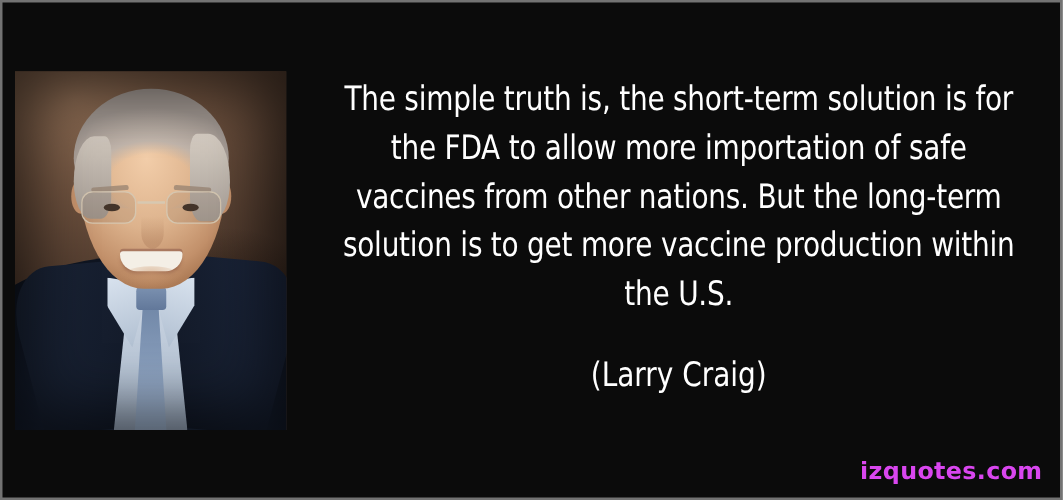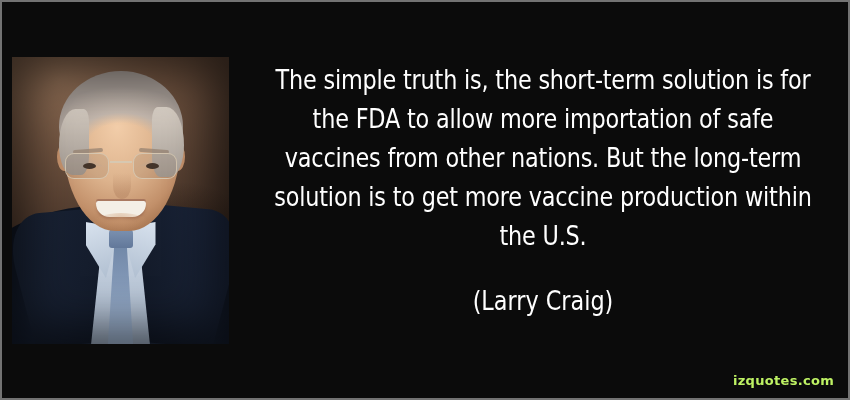--- a/index.html
+++ b/index.html
@@ -301,23 +301,23 @@
     color: #ffffff;
     font-family: "DejaVu Sans Condensed", "Liberation Sans Narrow", "Liberation Sans", sans-serif;
     font-size: 27px;
     line-height: 34px;
     transform: scaleX(0.92);
   }
   #watermark {
     position: absolute;
     right: 14px;
     bottom: 10px;
-    color: #bef264;
+    color: #d946ef;
     font-family: "DejaVu Sans", sans-serif;
-    font-size: 13px;
+    font-size: 19px;
     font-weight: bold;
     letter-spacing: 0.3px;
   }
 </style>
 </head>
 <body>
 
 <div id="card">
 
   <div id="portrait">

